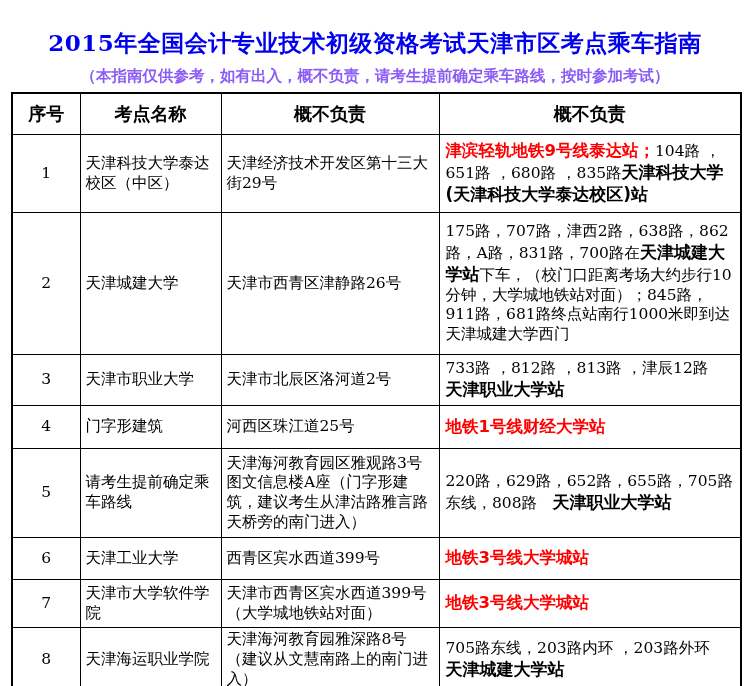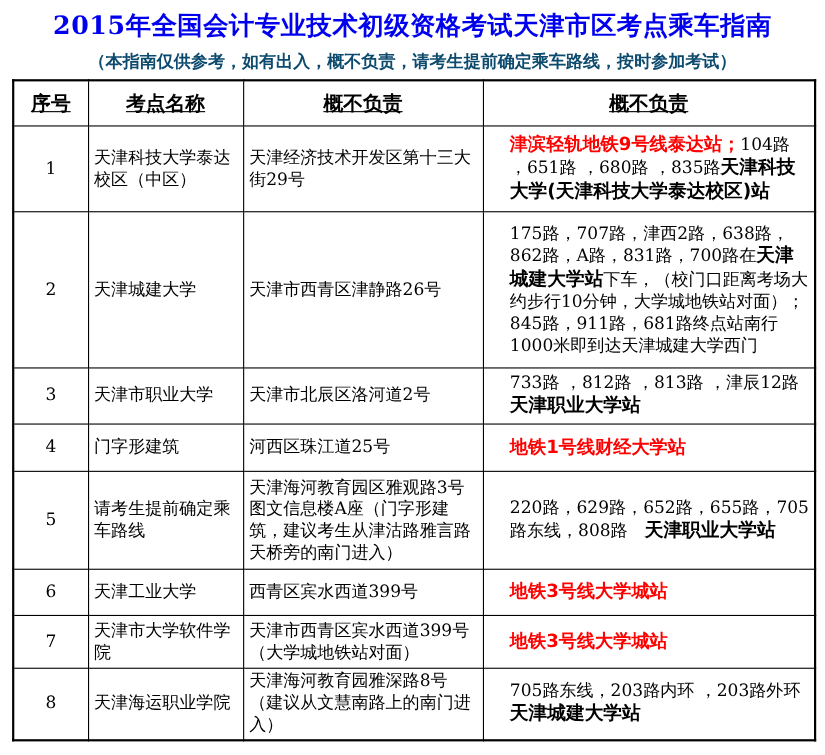--- a/index.html
+++ b/index.html
@@ -3,61 +3,60 @@
 <meta charset="utf-8">
 <style>
   html,body{margin:0;padding:0;}
   body{
     width:750px;height:686px;background:#ffffff;
     font-family:"DejaVu Serif","Liberation Serif",serif;
     color:#000;
     -webkit-font-smoothing:none;
   }
   .page-title{
-    margin:8px 8px 7px 8px;
+    margin:28px 8px 7px 8px;
     text-align:center;
     font-size:23px;
     font-weight:bold;
     letter-spacing:0.5px;
     color:#0000ee;
   }
   .disclaimer{
     margin:0 0 5px 0;
     text-align:center;
     font-size:15.5px;
     font-weight:bold;
-    color:#0c4a6e;
+    color:#8b5cf6;
   }
   table.guide{
     table-layout:fixed;
     border-collapse:collapse;
     margin-left:11px;
     width:729px;
     border:2px solid #000;
   }
   col.c1{width:68px;} col.c2{width:141px;} col.c3{width:218px;} col.c4{width:302px;}
   th,td{
     border:1px solid #000;
     padding:2px 5px;
     vertical-align:middle;
     overflow:hidden;
   }
   th{
     font-size:18px;
     font-weight:bold;
     text-align:center;
     height:36px;
-    text-decoration:underline;
   }
   td{
     font-size:15.5px;
     line-height:1.27;
   }
   td.c-no{text-align:center;}
-  td.c-route{padding-left:24px;padding-right:4px;}
+  td.c-route{padding-left:6px;padding-right:4px;}
   .seg-red{
     color:#ff0000;
     font-weight:bold;
     font-size:16.5px;
     font-family:"DejaVu Sans","Liberation Sans",sans-serif;
   }
   .seg-bold{
     font-weight:bold;
     font-size:17px;
     font-family:"DejaVu Sans","Liberation Sans",sans-serif;

